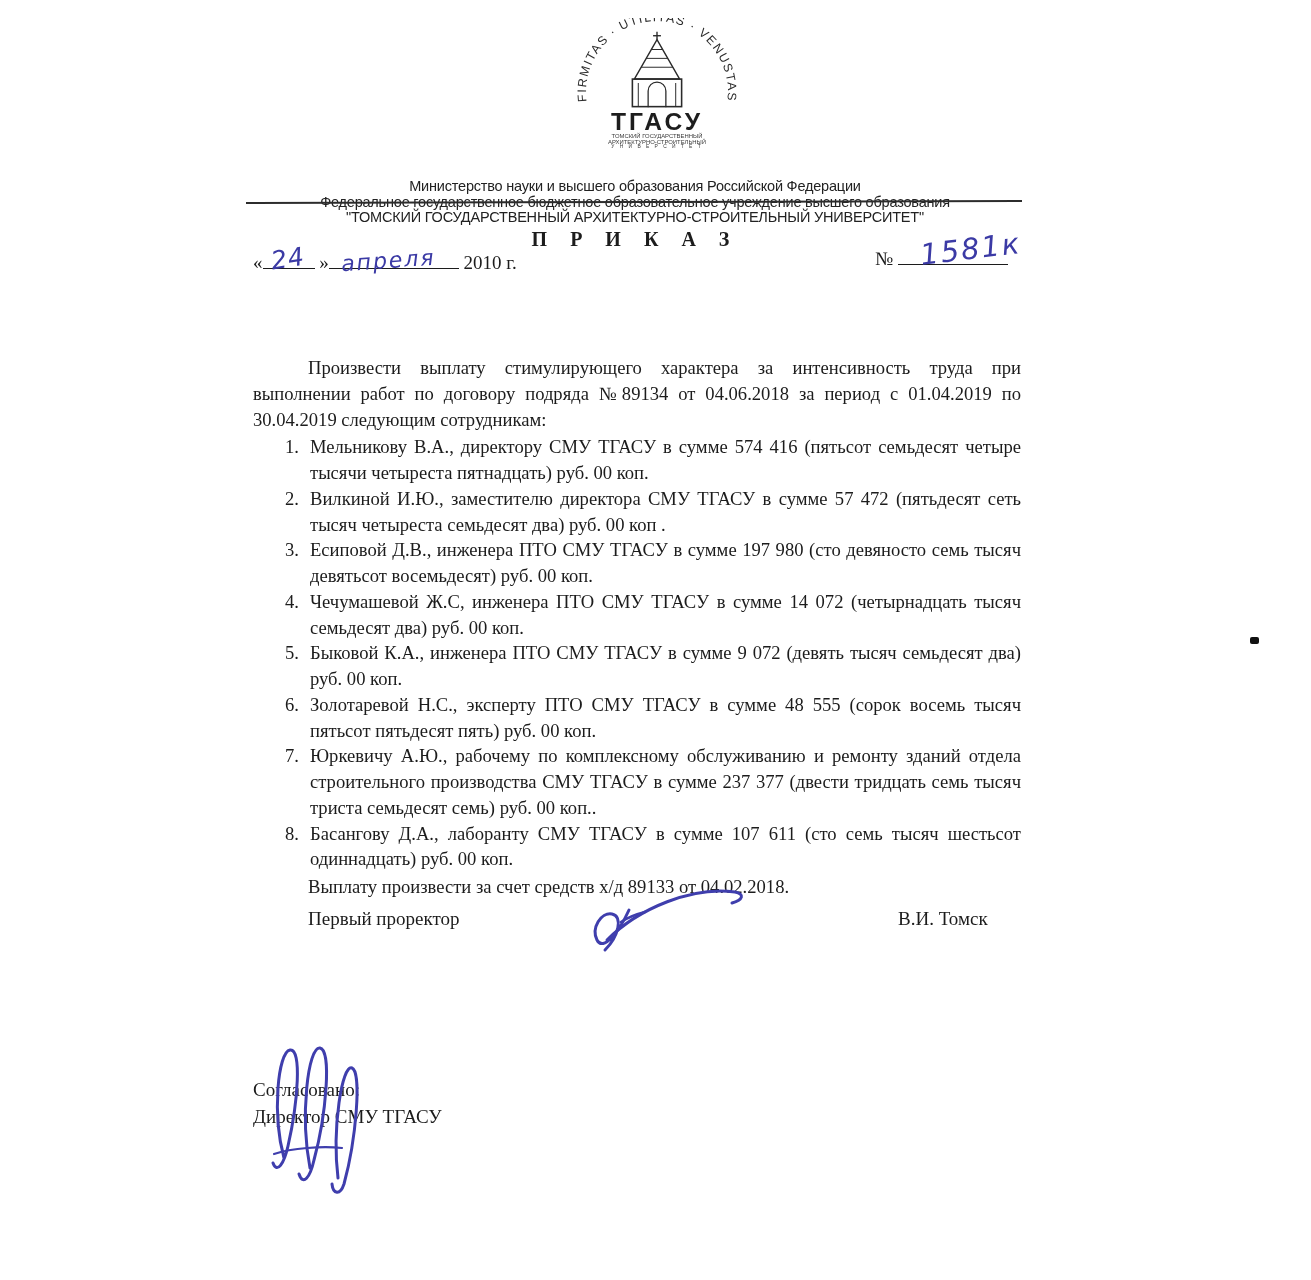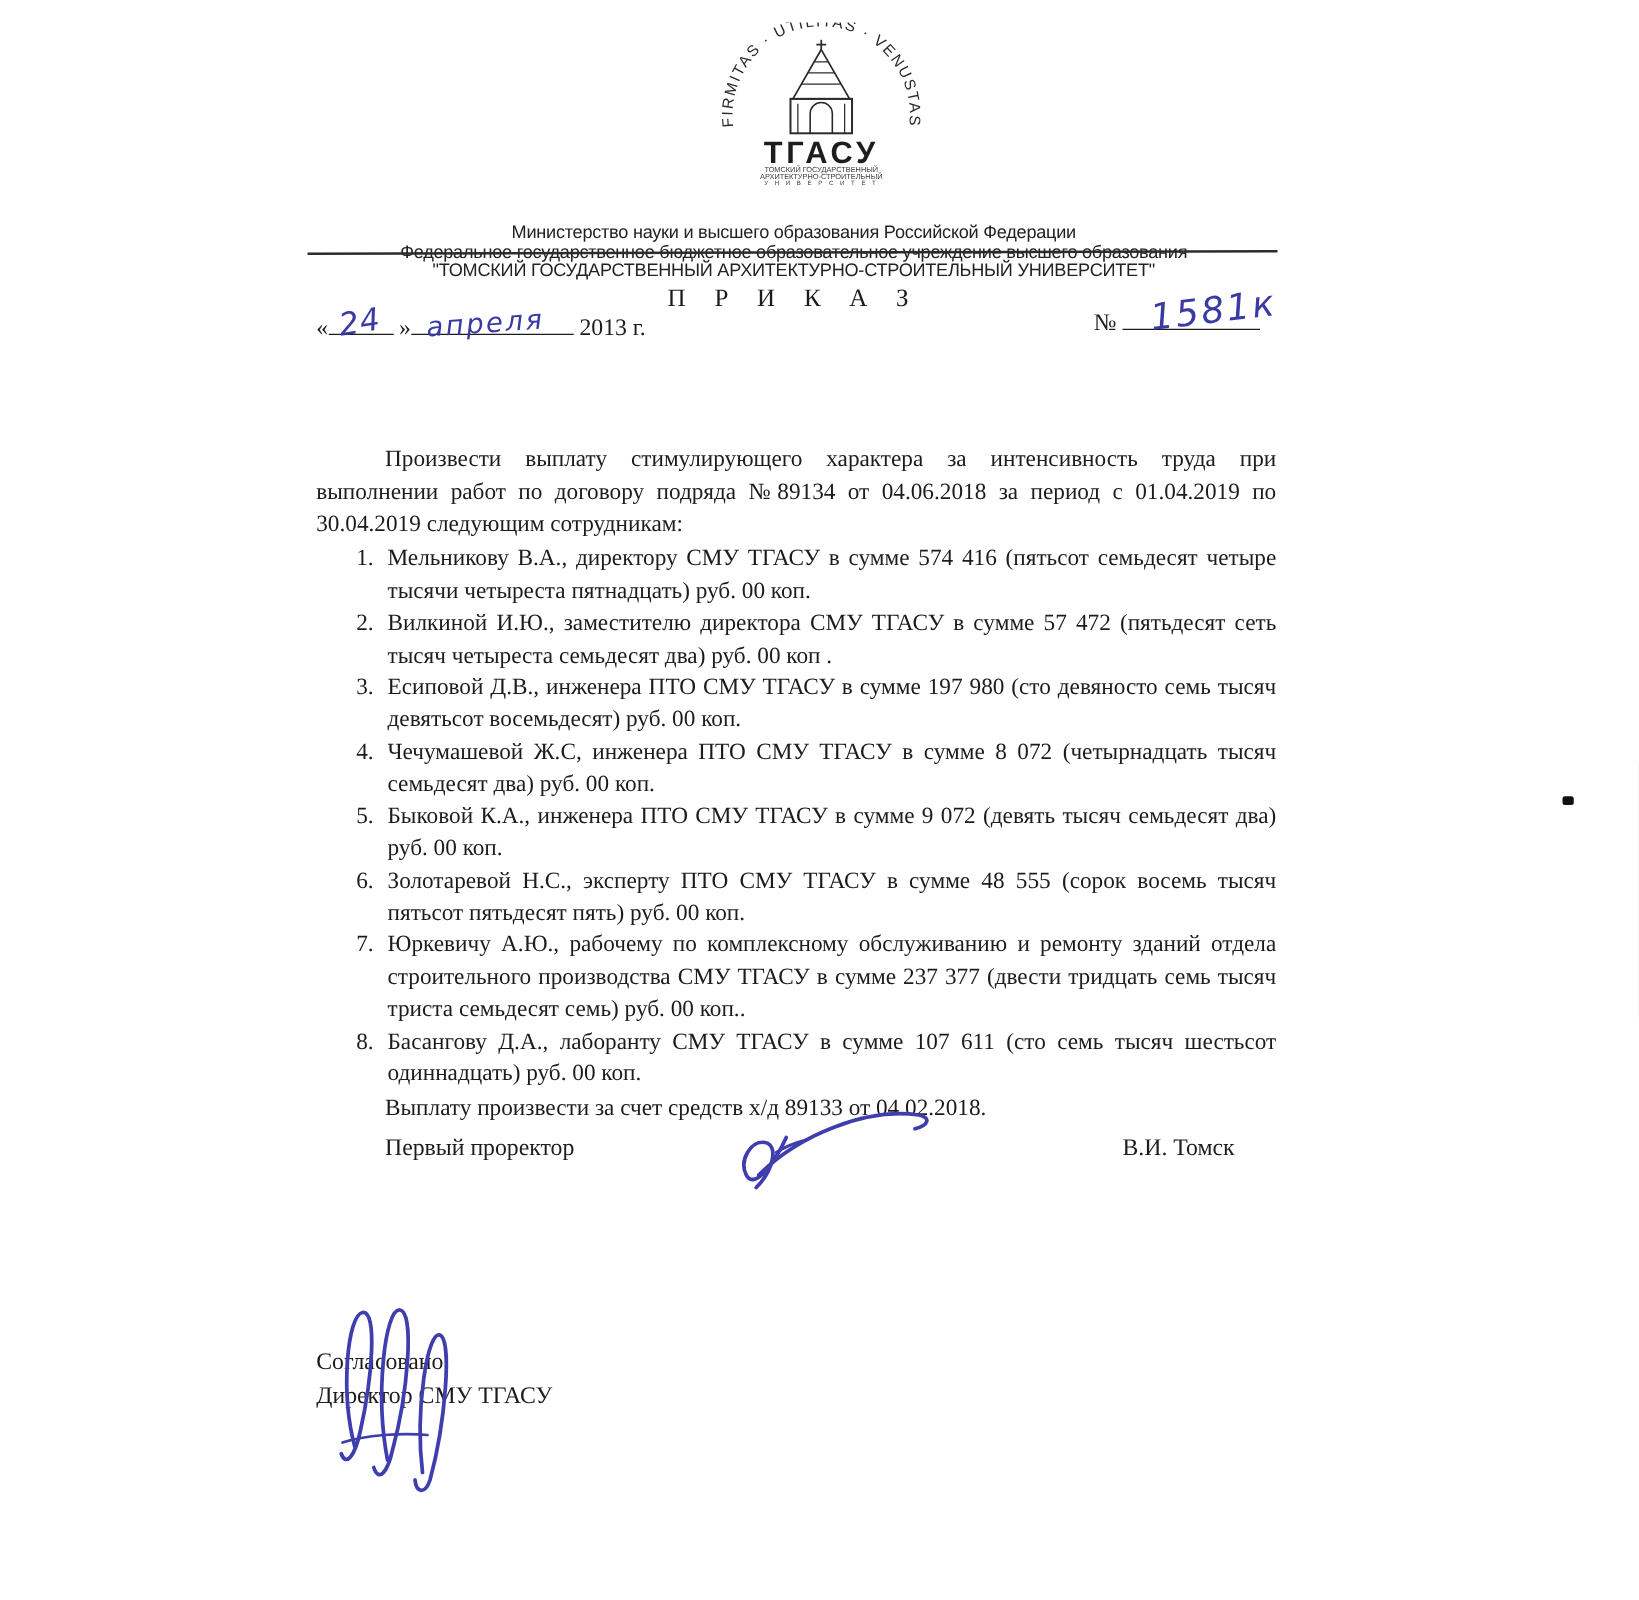--- a/index.html
+++ b/index.html
@@ -46,21 +46,21 @@
   .ink-day {
     position:absolute; left:8px; top:-24px; font-size:25px;
     transform:rotate(-9deg); letter-spacing:1px;
   }
   .ink-month {
     position:absolute; left:12px; top:-20px; font-size:22px;
     transform:rotate(-4deg); letter-spacing:2px;
   }
   .order-title {
     position:absolute; left:0; top:228px; width:1270px; text-align:center;
-    font-size:20px; letter-spacing:9px; font-weight:400;
+    font-size:20px; letter-spacing:9px; font-weight:700;
   }
   .order-city {
     position:absolute; left:0; top:274px; width:1270px; text-align:center;
     font-size:19px;
   }
   .num-block {
     position:absolute; left:875px; top:248px; font-size:19px; white-space:nowrap;
   }
   .u-num { width:110px; }
   .ink-num {
@@ -136,21 +136,21 @@
     <div>Министерство науки и высшего образования Российской Федерации</div>
     <div>Федеральное государственное бюджетное образовательное учреждение высшего образования</div>
     <div>"ТОМСКИЙ ГОСУДАРСТВЕННЫЙ  АРХИТЕКТУРНО-СТРОИТЕЛЬНЫЙ УНИВЕРСИТЕТ"</div>
   </div>
 
   <div class="rule"></div>
 
   <div class="date-block">
     <span>«</span><span class="u-seg u-day"><span class="ink ink-day">24</span></span>
     <span>»</span><span class="u-seg u-month"><span class="ink ink-month">апреля</span></span>
-    <span>2013 г.</span>
+    <span>2010 г.</span>
   </div>
 
   <div class="order-title">П Р И К А З</div>
 
   <div class="num-block">
     <span>№</span>
     <span class="u-seg u-num"><span class="ink ink-num">1581к</span></span>
   </div>
 
   <div class="body-col">
@@ -163,21 +163,21 @@
       <div class="item">
         <span class="item-num">2.</span>
         <div class="item-text">Вилкиной И.Ю., заместителю директора СМУ ТГАСУ в сумме 57 472  (пятьдесят сеть тысяч четыреста семьдесят два) руб. 00 коп .</div>
       </div>
       <div class="item">
         <span class="item-num">3.</span>
         <div class="item-text">Есиповой Д.В., инженера ПТО СМУ ТГАСУ в сумме 197 980 (сто девяносто семь тысяч девятьсот восемьдесят) руб. 00 коп.</div>
       </div>
       <div class="item">
         <span class="item-num">4.</span>
-        <div class="item-text">Чечумашевой Ж.С, инженера ПТО СМУ ТГАСУ в сумме 8 072 (четырнадцать тысяч семьдесят два) руб. 00 коп.</div>
+        <div class="item-text">Чечумашевой Ж.С, инженера ПТО СМУ ТГАСУ в сумме 14 072 (четырнадцать тысяч семьдесят два) руб. 00 коп.</div>
       </div>
       <div class="item">
         <span class="item-num">5.</span>
         <div class="item-text">Быковой К.А., инженера ПТО СМУ ТГАСУ в сумме 9 072 (девять тысяч семьдесят два) руб. 00 коп.</div>
       </div>
       <div class="item">
         <span class="item-num">6.</span>
         <div class="item-text">Золотаревой Н.С., эксперту ПТО СМУ ТГАСУ в сумме 48 555 (сорок восемь тысяч пятьсот пятьдесят пять) руб. 00 коп.</div>
       </div>
       <div class="item">

